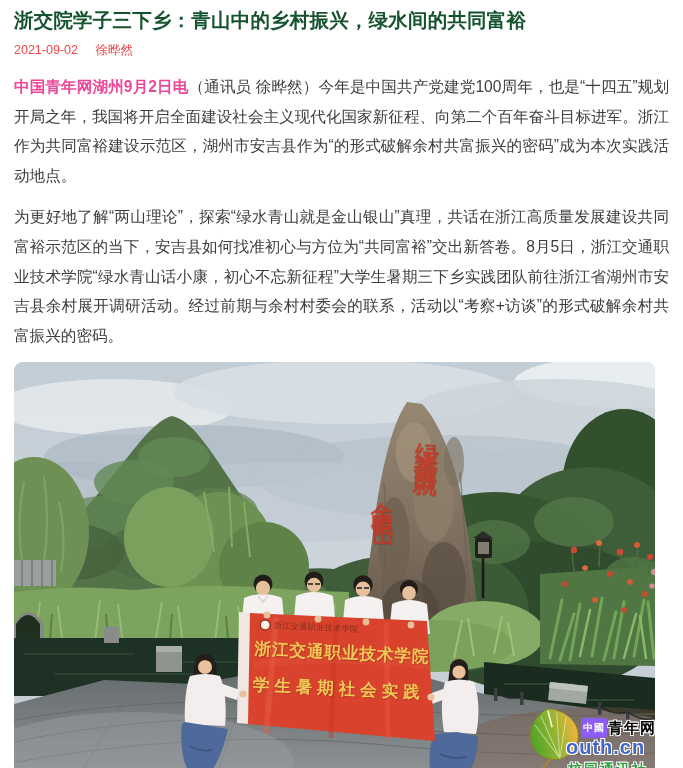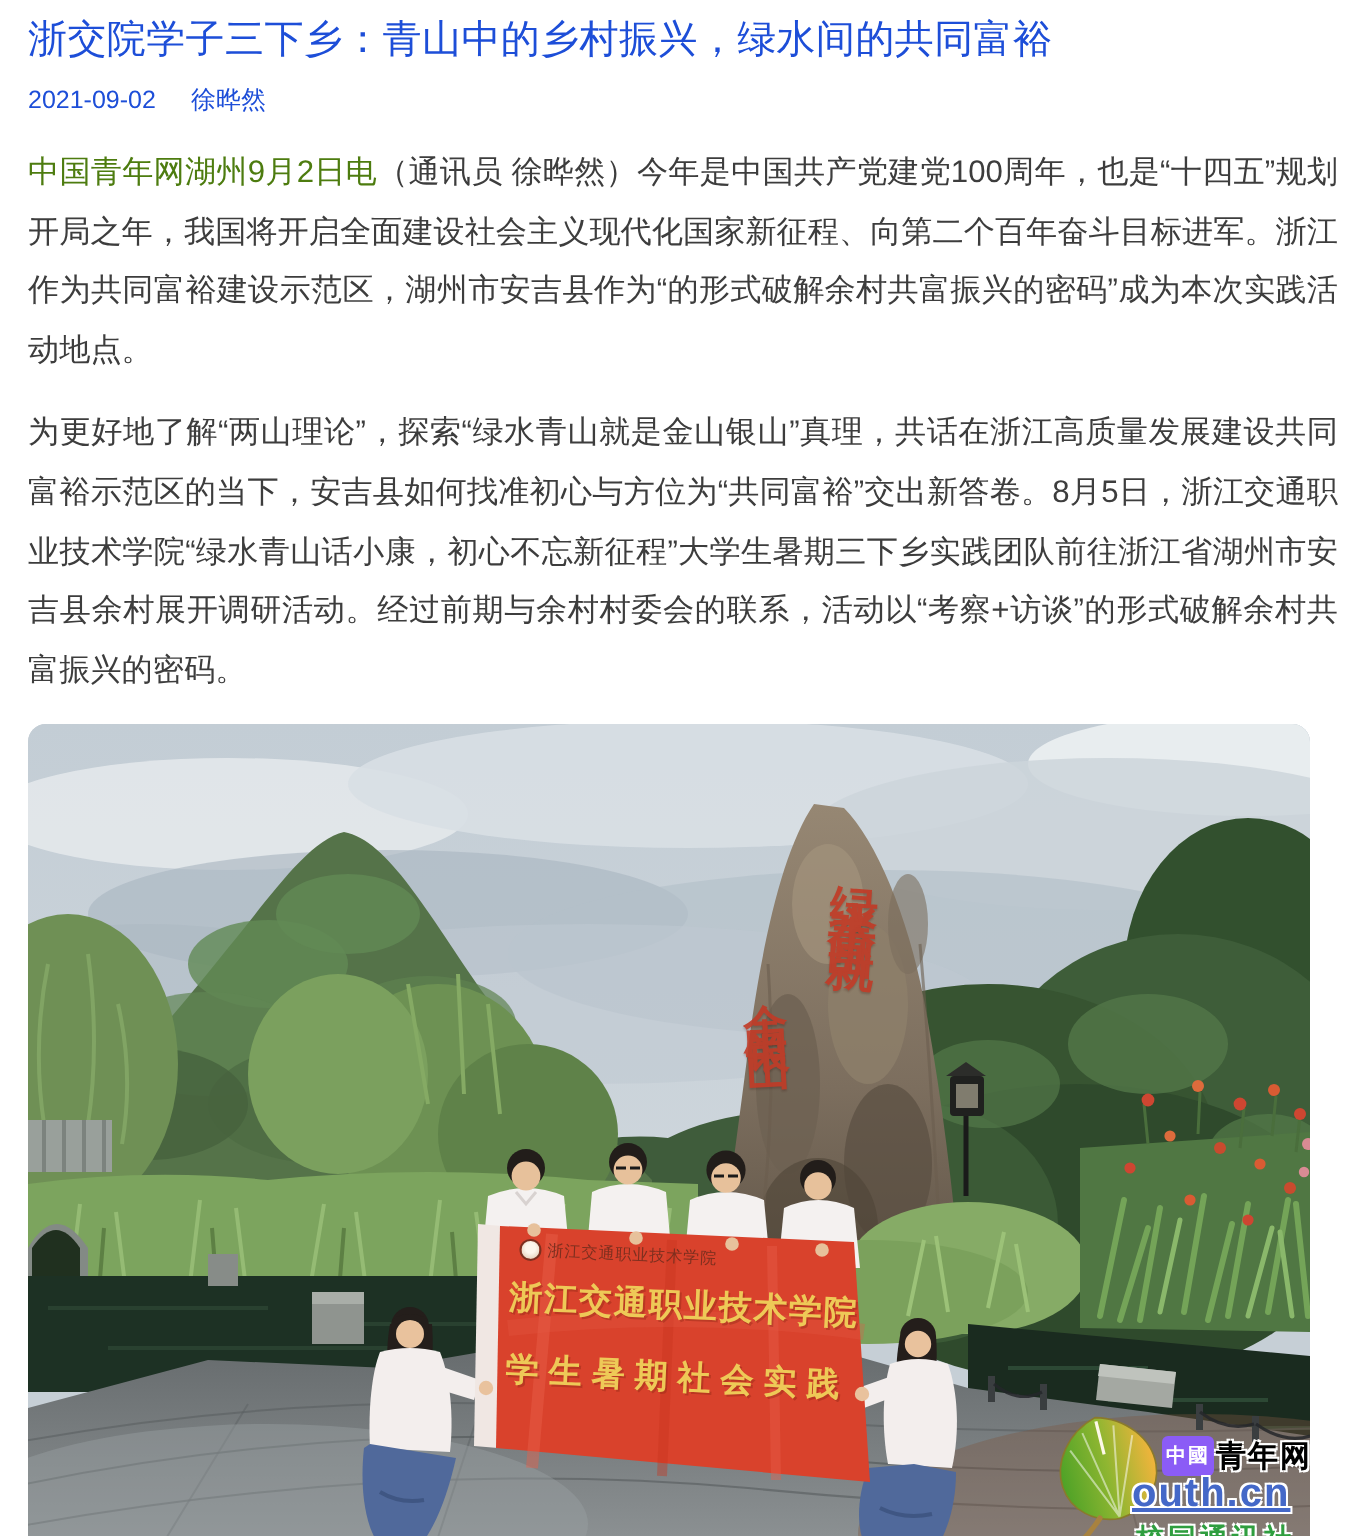--- a/index.html
+++ b/index.html
@@ -1,25 +1,25 @@
 <!DOCTYPE html>
 <html><head>
 <meta charset="utf-8">
 <style>
   * { margin:0; padding:0; box-sizing:border-box; }
   html,body { background:#ffffff; }
   body { width:683px; font-family:"Liberation Sans","DejaVu Sans",sans-serif; }
   .page { width:683px; min-height:768px; padding:8px 14px 0 14px; background:#fff; }
 
-  .title { font-size:19.5px; line-height:25px; font-weight:400; color:#1d4ed8; margin:0 0 9px 0; letter-spacing:.2px; }
-  .meta { font-size:12.5px; color:#1d4ed8; margin:0 0 13px 0; }
+  .title { font-size:19.5px; line-height:25px; font-weight:700; color:#14532d; margin:0 0 9px 0; letter-spacing:.2px; }
+  .meta { font-size:12.5px; color:#ef4444; margin:0 0 13px 0; }
   .meta .author { margin-left:14px; }
 
   .body-text { font-size:15.6px; line-height:29.6px; color:#3d3d3d; text-align:justify; margin:0 0 12px 0; }
-  .body-text strong { font-weight:400; color:#4d7c0f; }
+  .body-text strong { font-weight:700; color:#ec4899; }
 
   
   .photo { position:relative; width:641px; height:422px; margin-top:9px; border-radius:9px; overflow:hidden; background:#c6cfd6; }
   .photo svg.layer { position:absolute; left:0; top:0; width:641px; height:422px; display:block; }
 
   .mon-text { position:absolute; writing-mode:vertical-rl; text-orientation:upright; color:#c13a26; font-weight:700;
               font-family:"DejaVu Serif","Liberation Serif",serif; opacity:.9; text-shadow:0 1px 1px rgba(60,20,10,.25); }
   .mon-right { left:398px; top:62px; font-size:24px; letter-spacing:7px; transform:rotate(4deg); }
   .mon-left  { left:353px; top:122px; font-size:22px; letter-spacing:7px; transform:rotate(-3deg); }
 
@@ -31,21 +31,21 @@
   .b-l1 { font-size:16.5px; font-weight:700; letter-spacing:1px; margin-top:8px; text-shadow:1px 1px 0 rgba(140,40,20,.4); white-space:nowrap; }
   .b-l2 { font-size:16.5px; font-weight:700; letter-spacing:5px; margin-top:14px; text-shadow:1px 1px 0 rgba(140,40,20,.4); white-space:nowrap; }
 
   .watermark { position:absolute; left:490px; top:340px; width:151px; height:82px; }
   .wm-leaf { position:absolute; left:22px; top:3px; width:56px; height:78px; }
   .wm-l1 { position:absolute; left:77px; top:16px; display:flex; align-items:center; gap:1px; white-space:nowrap; }
   .wm-badge { font-size:10px; font-weight:700; color:#fff; background:#8b5cf6; border-radius:3px; padding:3px 2px; letter-spacing:1px; }
   .wm-brand { font-size:15px; font-weight:700; color:#000000; letter-spacing:1px;
               text-shadow:-1px -1px 0 #fff,1px -1px 0 #fff,-1px 1px 0 #fff,1px 1px 0 #fff; }
   .wm-l2 { position:absolute; left:62px; top:34px; font-size:20px; font-weight:700; color:#4468c8; letter-spacing:1px;
-           text-shadow:-1px -1px 0 #fff,1px -1px 0 #fff,-1px 1px 0 #fff,1px 1px 0 #fff; white-space:nowrap;text-decoration:underline; }
+           text-shadow:-1px -1px 0 #fff,1px -1px 0 #fff,-1px 1px 0 #fff,1px 1px 0 #fff; white-space:nowrap; }
   .wm-l3 { position:absolute; left:64px; top:59px; font-size:14px; font-weight:700; color:#2f9e3f; letter-spacing:2px;
            text-shadow:-1px -1px 0 #fff,1px -1px 0 #fff,-1px 1px 0 #fff,1px 1px 0 #fff; white-space:nowrap; }
 </style>
 </head>
 <body>
 
 <div class="page">
 
   <h1 class="title">浙交院学子三下乡：青山中的乡村振兴，绿水间的共同富裕</h1>
 

